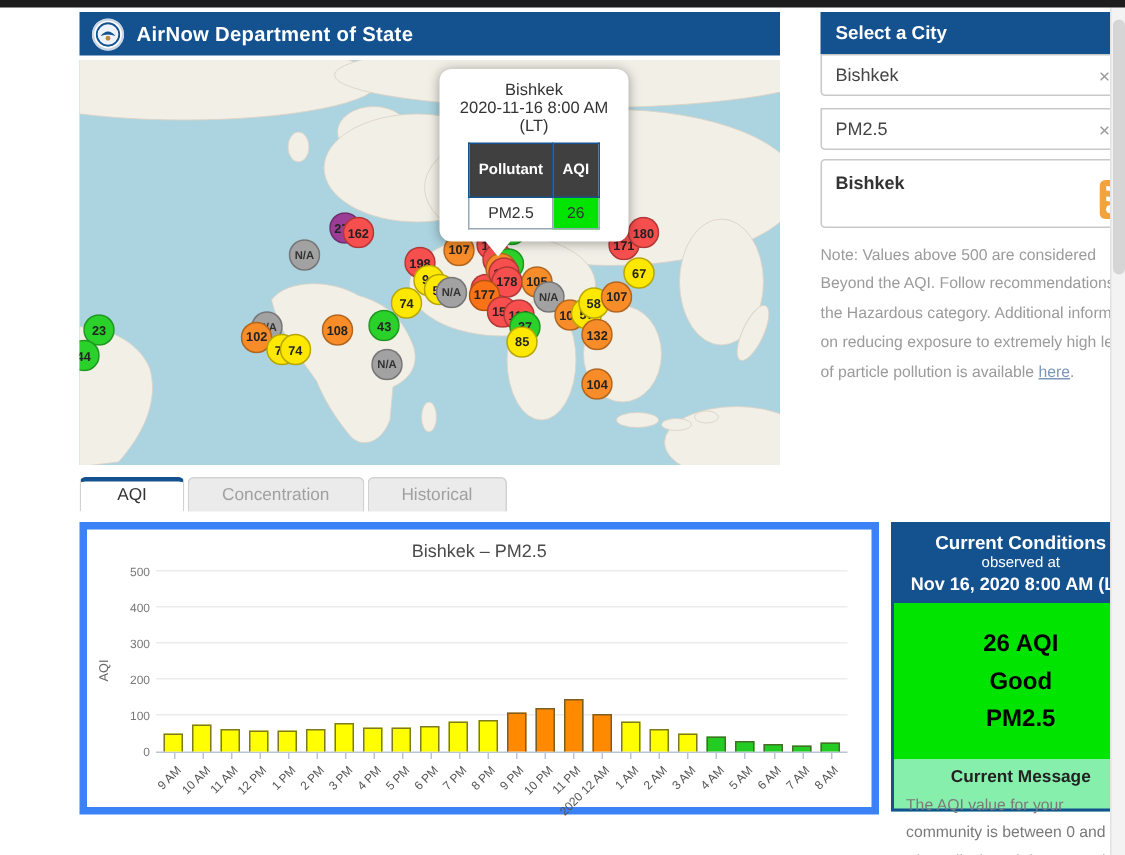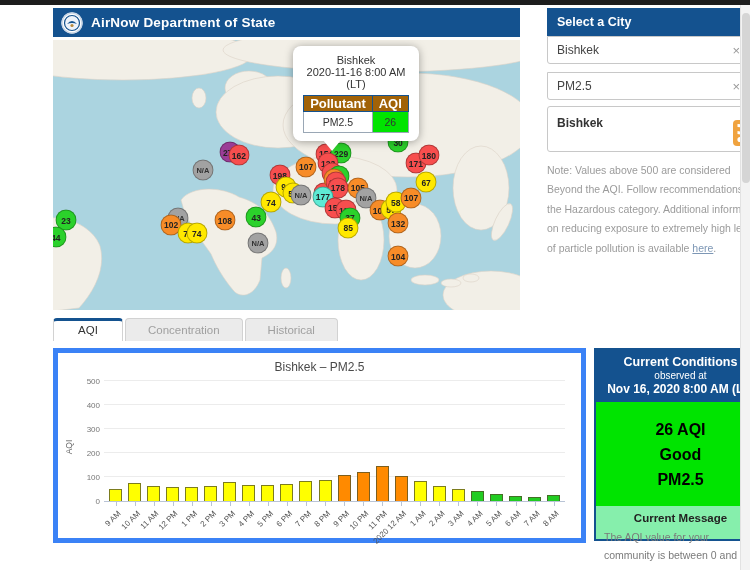--- a/index.html
+++ b/index.html
@@ -29,21 +29,21 @@
   .map-marker.na { font-size:7.5px; color:#333; }
 
   .popup { position:absolute; left:240px; top:6px; width:126px; background:#fff;
     border-radius:8px; box-shadow:0 1px 8px rgba(0,0,0,.35); z-index:5;
     padding:8px 6px 8px 6px; text-align:center; }
   .popup .tail { position:absolute; bottom:-10px; left:30px; width:0; height:0;
     border-left:9px solid transparent; border-right:9px solid transparent; border-top:11px solid #fff; }
   .popup-city { font-size:11px; color:#333; }
   .popup-dt, .popup-tz { font-size:11px; color:#333; }
   table.popup-table { border-collapse:collapse; margin:5px auto 0; }
-  table.popup-table th { background:#a16207; color:#fff; font-size:13px; font-weight:bold; padding:0 6px; border:1px solid #14528f; }
+  table.popup-table th { background:#404040; color:#fff; font-size:10px; font-weight:bold; padding:12px 6px; border:1px solid #14528f; }
   table.popup-table td { font-size:10.5px; padding:4px 6px; border:1px solid #9aa7b5; color:#333; }
   td.aqi-cell { background:#00e400; color:#111; min-width:30px; }
 
   aside.sidebar { width:220px; margin-left:auto; }
   .panel-h { background:#14528f; color:#fff; font-weight:bold; font-size:12.5px; padding:7px 10px; height:28px; }
   .select { height:28px; border:1px solid #c8c8c8; border-radius:0 0 3px 3px; background:#fff;
     display:flex; align-items:center; padding:0 9px; font-size:12px; color:#444; cursor:pointer; }
   .sel-icons { margin-left:auto; display:flex; align-items:center; gap:10px; color:#999; }
   .sel-icons .x { font-size:13px; line-height:1; }
   .sel-icons .caret { font-size:7px; color:#777; }
@@ -170,21 +170,21 @@
               <div class="map-marker" style="left: 58.5%; top: 42.2%; background: rgb(247, 78, 78);">154</div>
               <div class="map-marker" style="left: 61.7%; top: 41.9%; background: rgb(43, 209, 43);">229</div>
               <div class="map-marker" style="left: 58.9%; top: 45.6%; background: rgb(247, 78, 78);">123</div>
               <div class="map-marker" style="left: 59.7%; top: 49.3%; background: rgb(247, 78, 78);">97</div>
               <div class="map-marker" style="left: 61.2%; top: 50.2%; background: rgb(43, 209, 43);">43</div>
               <div class="map-marker" style="left: 60.2%; top: 51.5%; background: rgb(247, 140, 40);">104</div>
               <div class="map-marker" style="left: 60.6%; top: 52.6%; background: rgb(247, 78, 78);">185</div>
               <div class="map-marker" style="left: 61%; top: 54.8%; background: rgb(247, 78, 78);">178</div>
               <div class="map-marker" style="left: 65.3%; top: 54.8%; background: rgb(247, 140, 40);">105</div>
               <div class="map-marker na" style="left: 67%; top: 58.5%; background: rgb(162, 162, 162);">N/A</div>
-              <div class="map-marker" style="left: 57.8%; top: 58.1%; background: #5eead4;">177</div>
+              <div class="map-marker" style="left: 57.8%; top: 58.1%; background: #f97316;">177</div>
               <div class="map-marker" style="left: 60.4%; top: 62.2%; background: rgb(247, 78, 78);">156</div>
               <div class="map-marker" style="left: 62.7%; top: 63%; background: rgb(247, 78, 78);">116</div>
               <div class="map-marker" style="left: 63.6%; top: 65.9%; background: rgb(43, 209, 43);">37</div>
               <div class="map-marker" style="left: 63.2%; top: 69.6%; background: rgb(255, 232, 0);">85</div>
               <div class="map-marker" style="left: 70%; top: 63%; background: rgb(247, 140, 40);">104</div>
               <div class="map-marker" style="left: 72.4%; top: 62.6%; background: rgb(255, 232, 0);">57</div>
               <div class="map-marker" style="left: 73.4%; top: 60%; background: rgb(255, 232, 0);">58</div>
               <div class="map-marker" style="left: 76.7%; top: 58.5%; background: rgb(247, 140, 40);">107</div>
               <div class="map-marker" style="left: 73.9%; top: 67.8%; background: rgb(247, 140, 40);">132</div>
               <div class="map-marker" style="left: 77.7%; top: 45.6%; background: rgb(247, 78, 78);">171</div>

